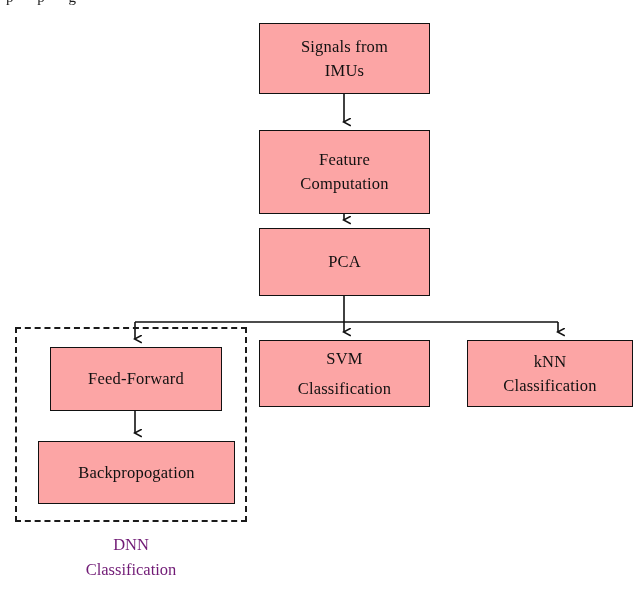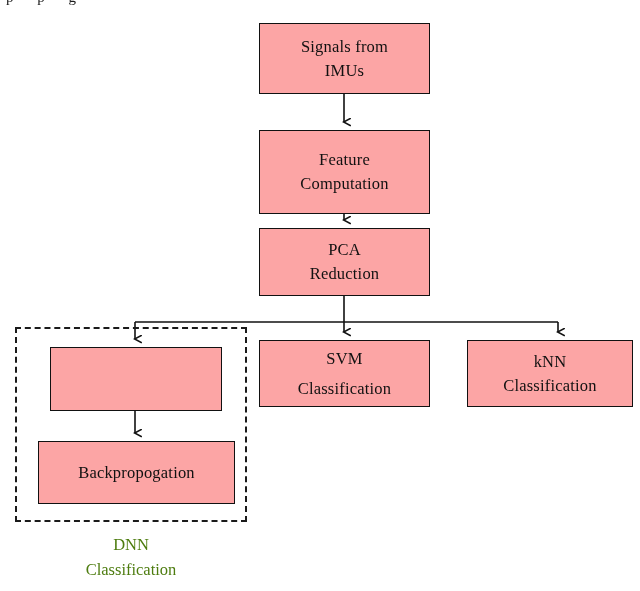--- a/index.html
+++ b/index.html
@@ -47,21 +47,21 @@
     box-sizing: border-box;
     border: 2px dashed #1a1a1a;
     background: transparent;
     z-index: 2;
   }
   .group-label {
     position: absolute;
     text-align: center;
     font-size: 16.5px;
     line-height: 1.5;
-    color: #4d7c0f;
+    color: #701a75;
     z-index: 3;
   }
   .group-label .line { display: block; white-space: nowrap; }
   .clip-text {
     position: absolute;
     left: 6px;
     top: -11px;
     font-size: 15px;
     letter-spacing: 10px;
     color: #1a1a1a;
@@ -98,23 +98,23 @@
       <div class="node" style="left: 259px; top: 23px; width: 171px; height: 71px;">
         <span class="line">Signals from</span>
         <span class="line">IMUs</span>
       </div>
       <div class="node" style="left: 259px; top: 130px; width: 171px; height: 84px;">
         <span class="line">Feature</span>
         <span class="line">Computation</span>
       </div>
       <div class="node" style="left: 259px; top: 228px; width: 171px; height: 68px;">
         <span class="line">PCA</span>
-        <span class="line">Reduction</span>
       </div>
       <div class="node" style="left: 50px; top: 347px; width: 172px; height: 64px;">
+        <span class="line">Feed-Forward</span>
       </div>
       <div class="node" style="left: 38px; top: 441px; width: 197px; height: 63px;">
         <span class="line">Backpropogation</span>
       </div>
       <div class="node" style="left: 259px; top: 340px; width: 171px; height: 67px; gap: 6px;">
         <span class="line">SVM</span>
         <span class="line">Classification</span>
       </div>
       <div class="node" style="left: 467px; top: 340px; width: 166px; height: 67px;">
         <span class="line">kNN</span>

